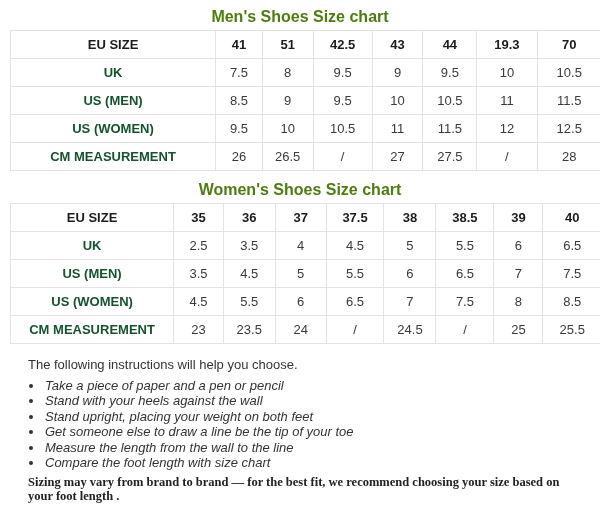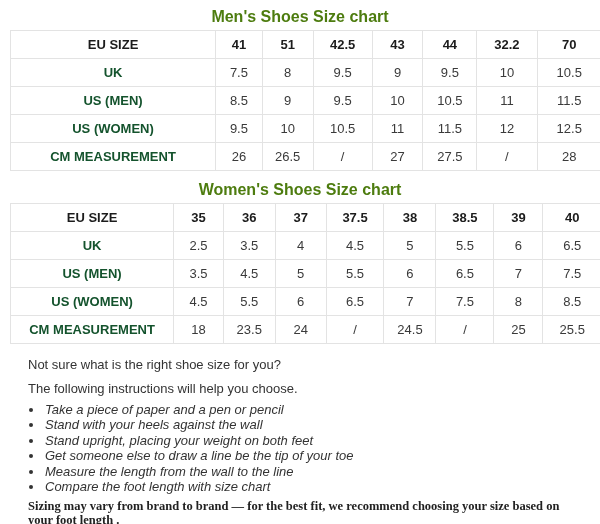--- a/index.html
+++ b/index.html
@@ -102,21 +102,21 @@
       <col style="width:10.9%">
     </colgroup>
     <tbody>
         <tr class="head-row">
           <td class="label-cell">EU SIZE</td>
           <td>41</td>
           <td>51</td>
           <td>42.5</td>
           <td>43</td>
           <td>44</td>
-          <td>32.2</td>
+          <td>19.3</td>
           <td>70</td>
         </tr>
         <tr>
           <td class="label-cell">UK</td>
           <td>7.5</td>
           <td>8</td>
           <td>9.5</td>
           <td>9</td>
           <td>9.5</td>
           <td>10</td>
@@ -209,34 +209,33 @@
           <td>5.5</td>
           <td>6</td>
           <td>6.5</td>
           <td>7</td>
           <td>7.5</td>
           <td>8</td>
           <td>8.5</td>
         </tr>
         <tr>
           <td class="label-cell">CM MEASUREMENT</td>
-          <td>18</td>
+          <td>23</td>
           <td>23.5</td>
           <td>24</td>
           <td>/</td>
           <td>24.5</td>
           <td>/</td>
           <td>25</td>
           <td>25.5</td>
         </tr>
       </tbody>
   </table>
 
   <div class="guide">
-    <p>Not sure what is the right shoe size for you?</p>
     <p class="intro">The following instructions will help you choose.</p>
     <ul>
       <li>Take a piece of paper and a pen or pencil</li>
       <li>Stand with your heels against the wall</li>
       <li>Stand upright, placing your weight on both feet</li>
       <li>Get someone else to draw a line be the tip of your toe</li>
       <li>Measure the length from the wall to the line</li>
       <li>Compare the foot length with size chart</li>
     </ul>
     <p class="note">Sizing may vary from brand to brand — for the best fit, we recommend choosing your size based on your foot length .</p>

